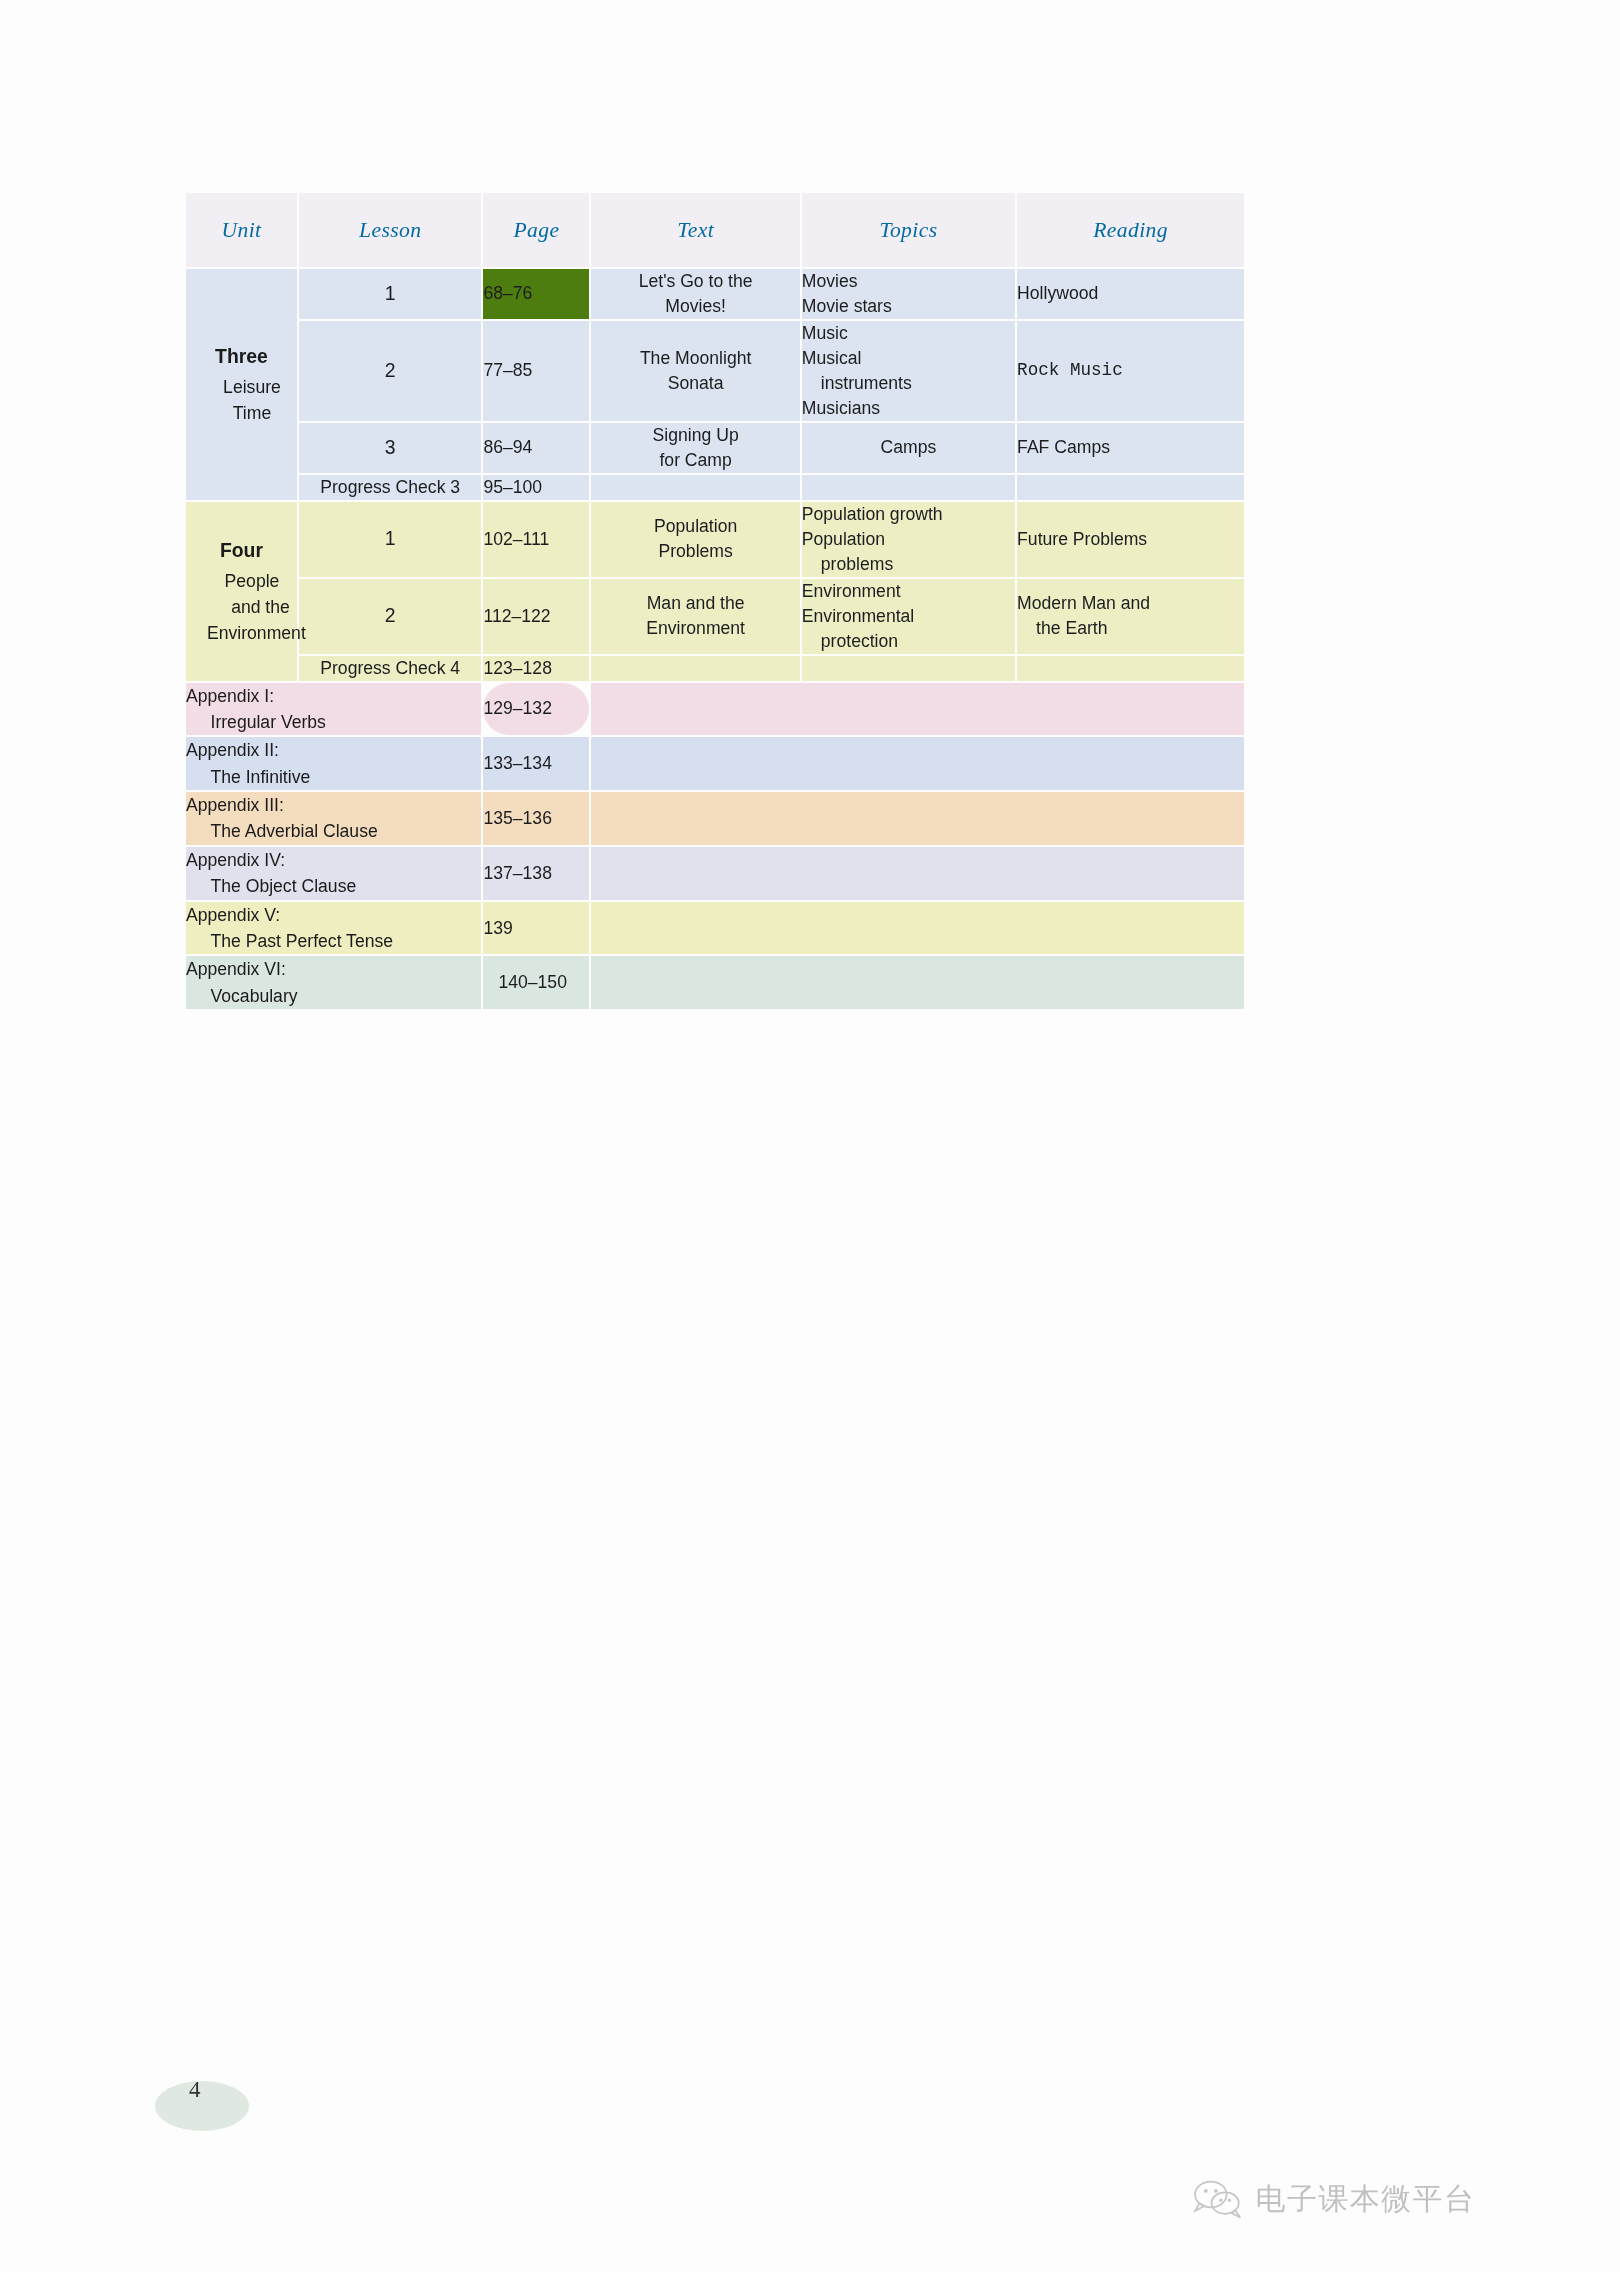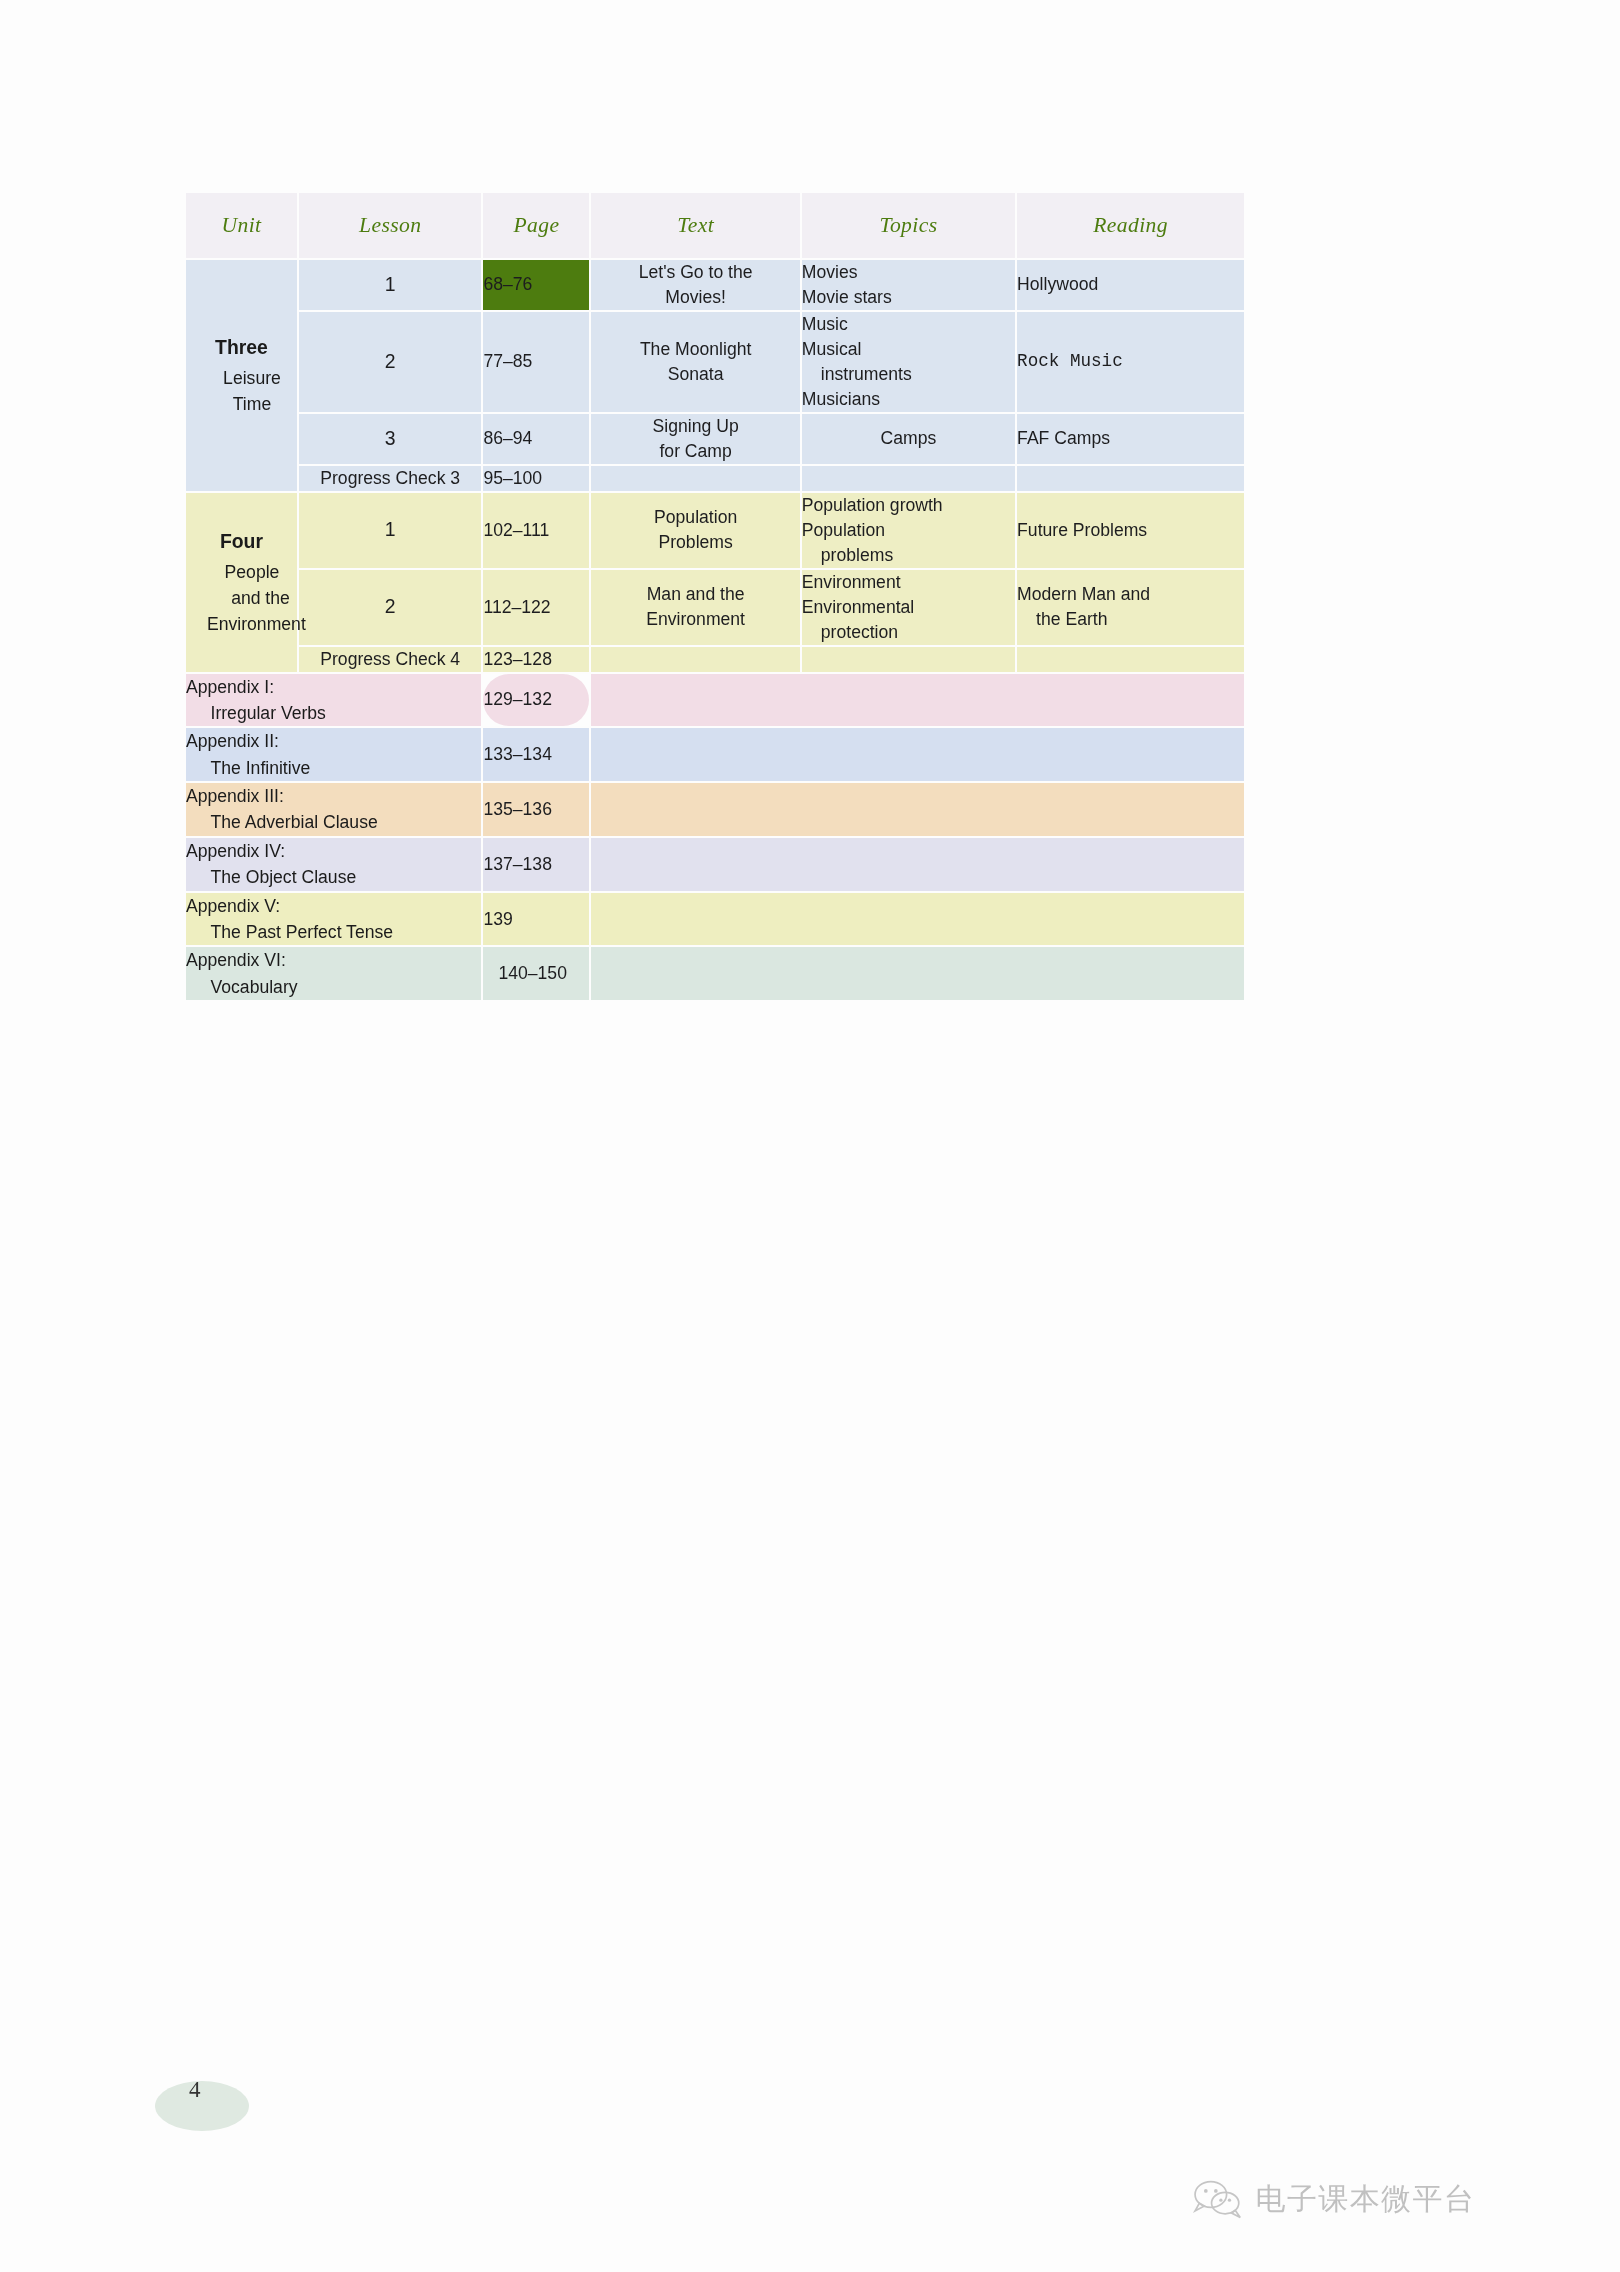--- a/index.html
+++ b/index.html
@@ -44,28 +44,28 @@
   col.c-unit    { width: 90px; }
   col.c-lesson  { width: 148px; }
   col.c-page    { width: 86px; }
   col.c-text    { width: 169px; }
   col.c-topics  { width: 173px; }
   col.c-reading { width: 184px; }
 
   
   .hdr-cell {
     background: #f2eff4;
-    height: 65px;
+    height: 74px;
     text-align: center;
     font-family: "Liberation Serif", serif;
     font-style: italic;
     font-weight: bold;
     font-size: 21.6px;
     letter-spacing: 0.4px;
-    color: #4d7c0f;
+    color: #0369a1;
   }
 
   
   .cell {
     font-size: 17.6px;
     line-height: 1.42;
     color: #1d1d1f;
   }
   .cell-pad { padding: 8.6px 10px; }
 

